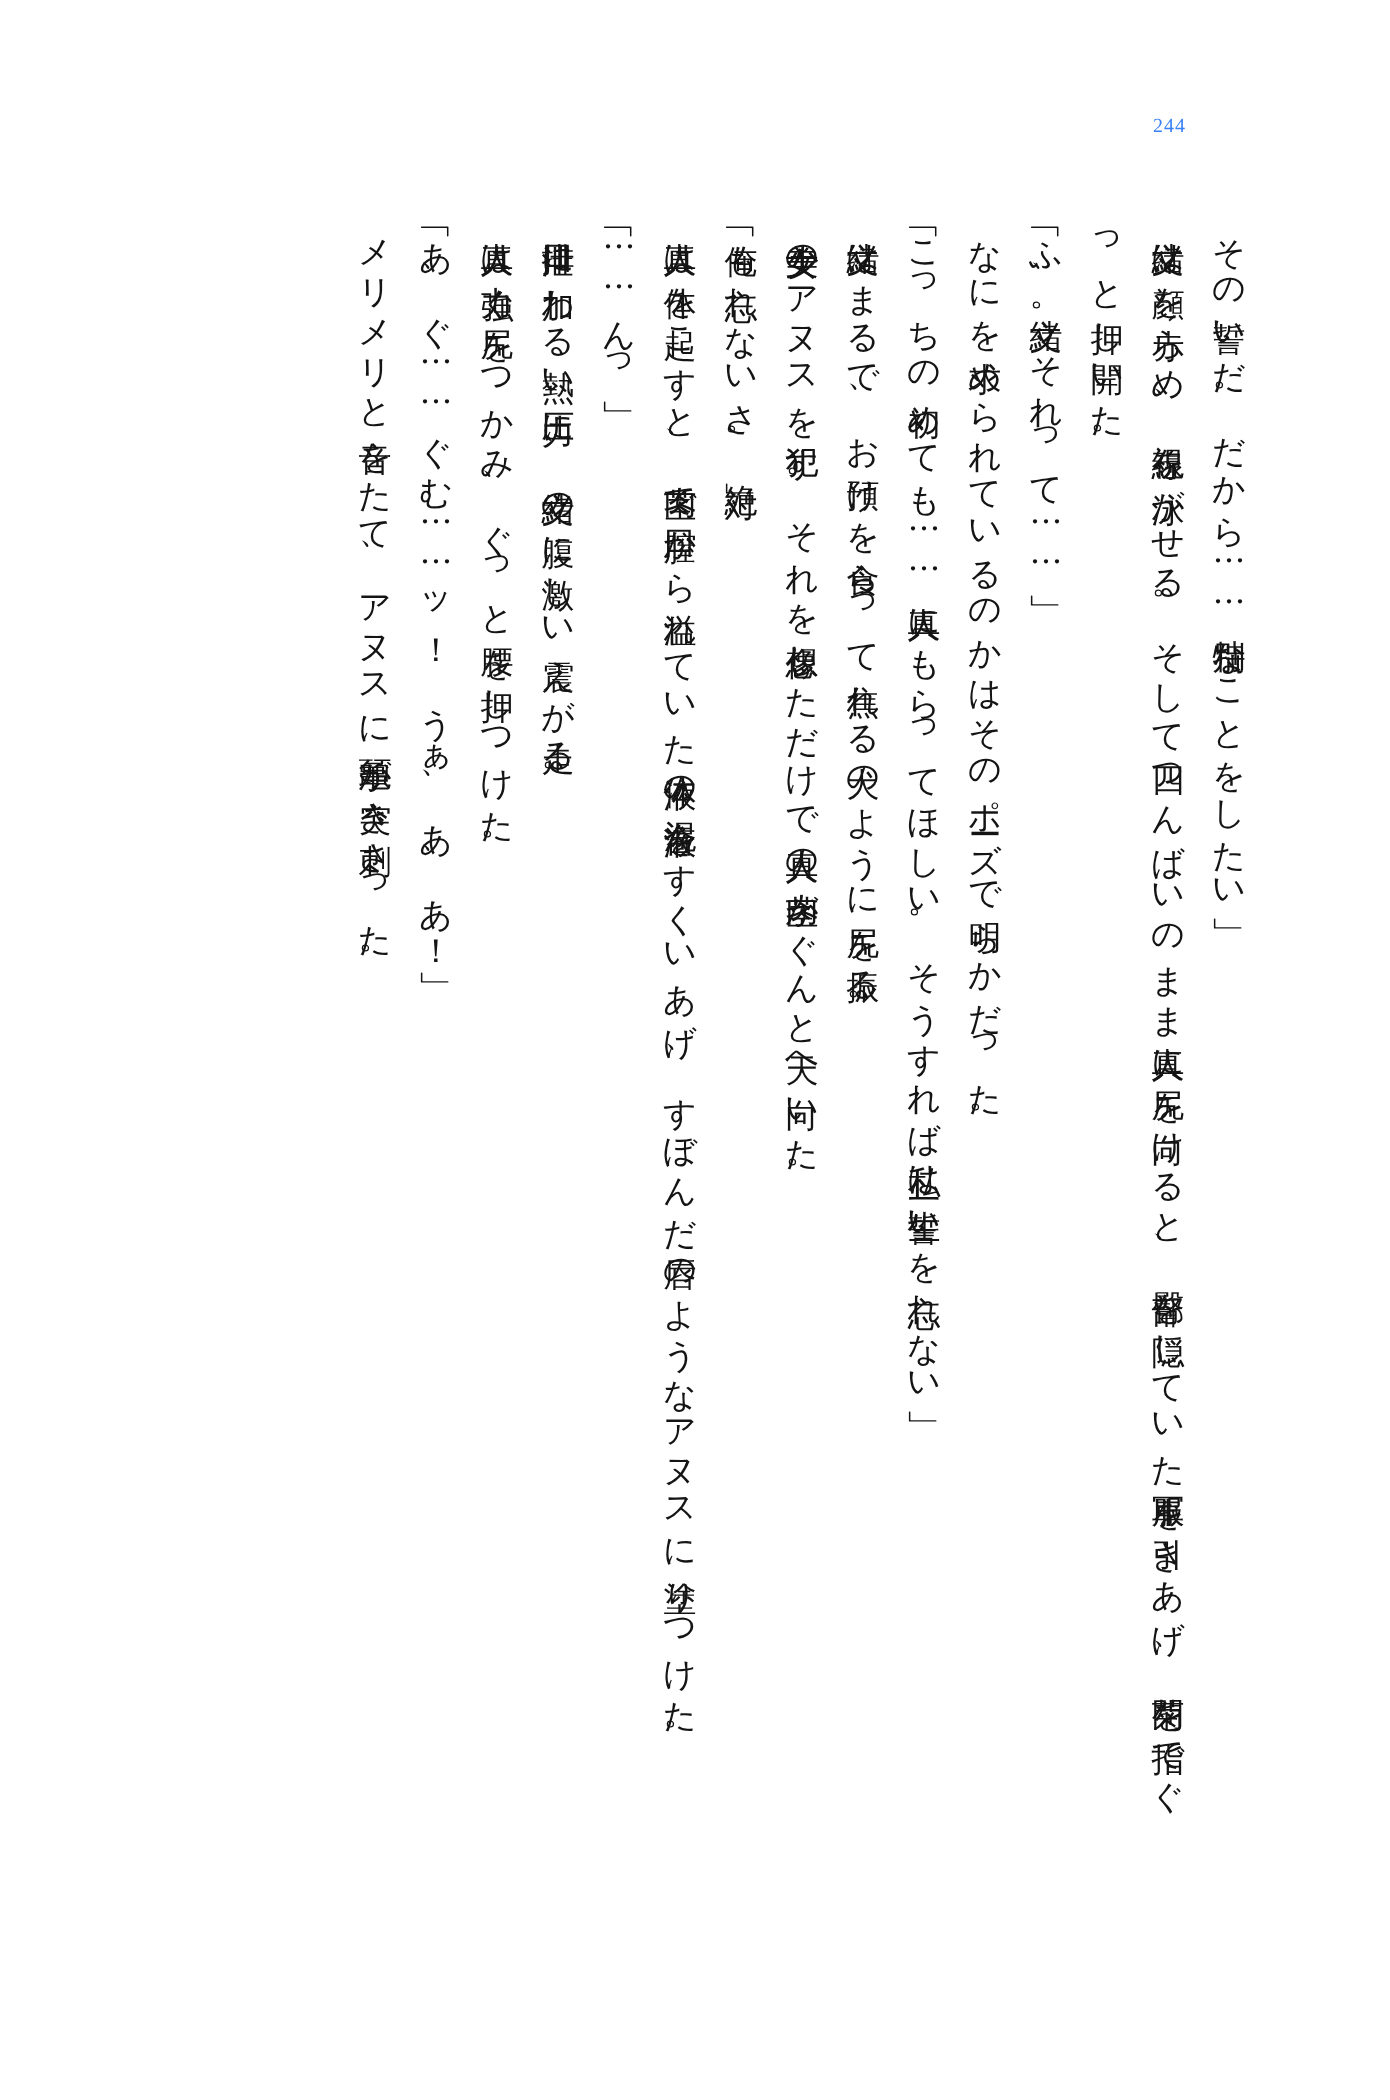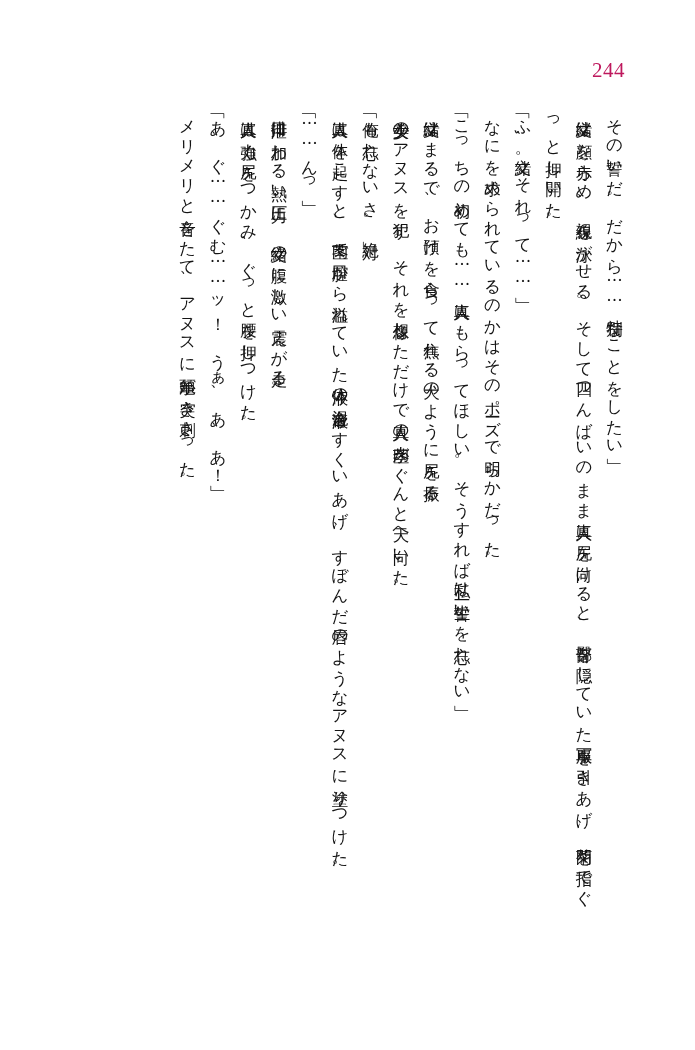--- a/index.html
+++ b/index.html
@@ -12,24 +12,24 @@
     width: 695px;
     height: 1050px;
     background: #ffffff;
     overflow: hidden;
     font-family: "Liberation Serif", "DejaVu Serif", serif;
     color: #111111;
   }
   .page-number {
     position: absolute;
     top: 58px;
-    right: 70px;
-    font-size: 21px;
+    right: 102px;
+    font-size: 10px;
     letter-spacing: 0.5px;
-    color: #be185d;
+    color: #3b82f6;
     font-family: "Liberation Serif", "DejaVu Serif", serif;
   }
   .body-text {
     position: absolute;
     top: 108px;
     right: 66px;
     left: 62px;
     height: 810px;
     writing-mode: vertical-rl;
     text-orientation: upright;

